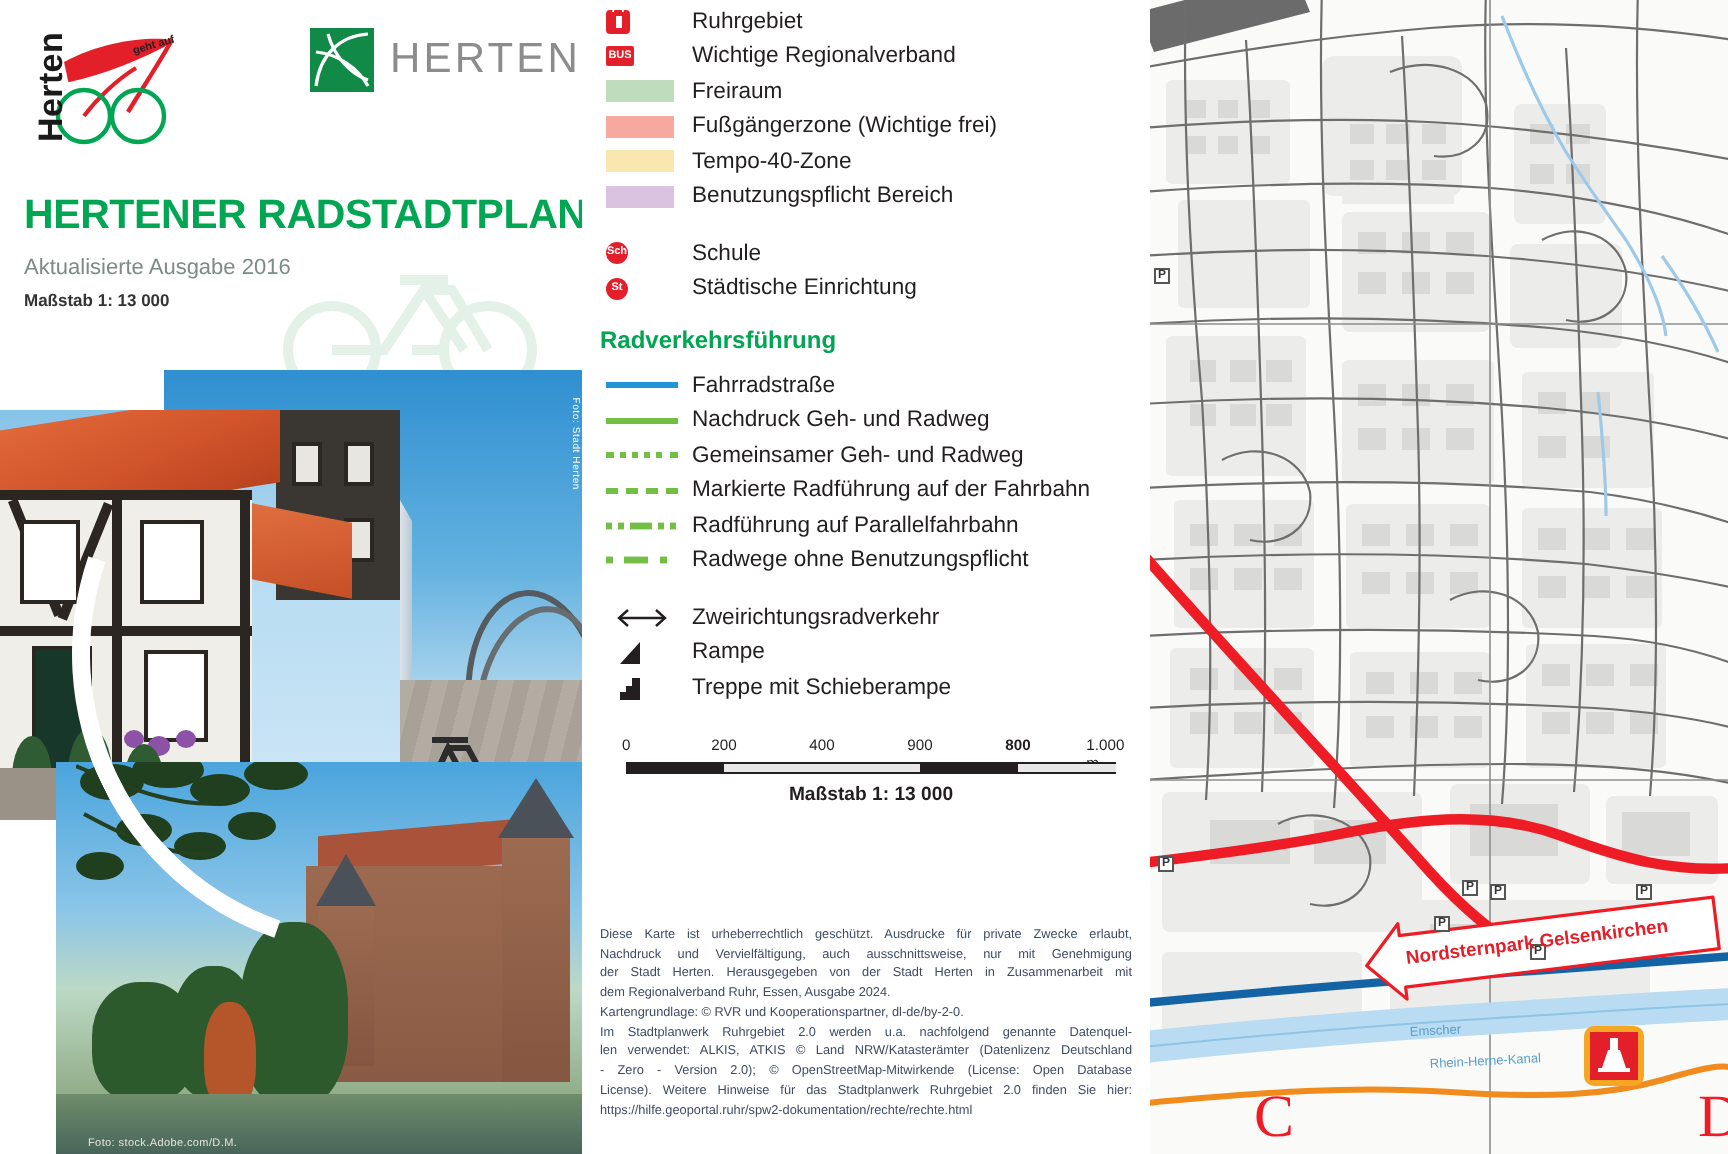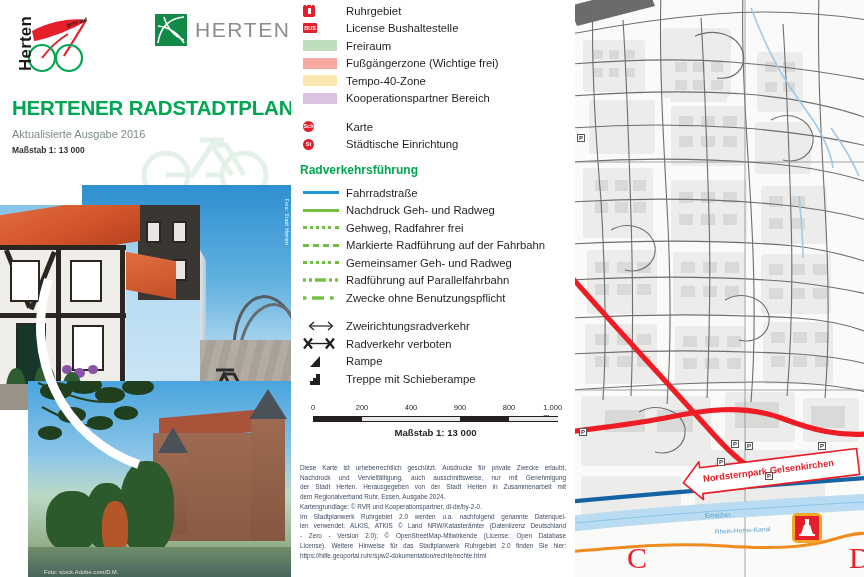--- a/index.html
+++ b/index.html
@@ -505,21 +505,21 @@
           <span style="position:absolute;left:4.5px;top:3px;width:3px;height:6px;background:#fff;"></span>
         </span>
       </span>
       <span class="leg-label">Ruhrgebiet</span>
     </div>
 
     <div class="leg-row">
       <span class="leg-sym">
         <span class="poi bus">BUS</span>
       </span>
-      <span class="leg-label">License Bushaltestelle</span>
+      <span class="leg-label">Wichtige Regionalverband</span>
     </div>
 
     <div class="leg-row">
       <span class="leg-sym">
           <span class="sw-box" style="background:#bfdcbc;"></span>
         </span>
       <span class="leg-label">Freiraum</span>
     </div>
 
     <div class="leg-row">
@@ -533,30 +533,30 @@
       <span class="leg-sym">
           <span class="sw-box" style="background:#fae7b0;"></span>
         </span>
       <span class="leg-label">Tempo-40-Zone</span>
     </div>
 
     <div class="leg-row">
       <span class="leg-sym">
           <span class="sw-box" style="background:#d9c3e0;"></span>
         </span>
-      <span class="leg-label">Kooperationspartner Bereich</span>
+      <span class="leg-label">Benutzungspflicht Bereich</span>
     </div>
 
     <div style="height:11px"></div>
 
     <div class="leg-row">
       <span class="leg-sym">
           <span class="poi circ">Sch</span>
         </span>
-      <span class="leg-label">Karte</span>
+      <span class="leg-label">Schule</span>
     </div>
 
     <div class="leg-row">
       <span class="leg-sym">
           <span class="poi circ">St</span>
         </span>
       <span class="leg-label">Städtische Einrichtung</span>
     </div>
 
     <div id="legend-title">Radverkehrsführung</div>
@@ -570,33 +570,27 @@
     <div class="leg-row">
       <span class="leg-sym">
           <span class="line-sym ls-solid-green"></span>
         </span>
       <span class="leg-label">Nachdruck Geh- und Radweg</span>
     </div>
     <div class="leg-row">
       <span class="leg-sym">
           <span class="line-sym ls-dotted"></span>
         </span>
-      <span class="leg-label">Gehweg, Radfahrer frei</span>
+      <span class="leg-label">Gemeinsamer Geh- und Radweg</span>
     </div>
     <div class="leg-row">
       <span class="leg-sym">
           <span class="line-sym ls-dashed"></span>
         </span>
       <span class="leg-label">Markierte Radführung auf der Fahrbahn</span>
-    </div>
-    <div class="leg-row">
-      <span class="leg-sym">
-          <span class="line-sym ls-dotted"></span>
-        </span>
-      <span class="leg-label">Gemeinsamer Geh- und Radweg</span>
     </div>
     <div class="leg-row">
       <span class="leg-sym">
         <svg width="36" height="6" viewBox="0 0 36 6">
             <g stroke="#72bf44" stroke-width="3.4" stroke-linecap="butt">
           <line x1="0" y1="3" x2="3" y2="3"></line>
               <line x1="6" y1="3" x2="9" y2="3"></line>
           <line x1="12" y1="3" x2="23" y2="3"></line>
           <line x1="26" y1="3" x2="29" y2="3"></line>
               <line x1="32" y1="3" x2="35" y2="3"></line>
@@ -608,56 +602,38 @@
     <div class="leg-row">
       <span class="leg-sym">
         <svg width="36" height="6" viewBox="0 0 36 6">
             <g stroke="#72bf44" stroke-width="3.4" stroke-linecap="butt">
           <line x1="0" y1="3" x2="3.5" y2="3"></line>
           <line x1="9" y1="3" x2="21" y2="3"></line>
           <line x1="27" y1="3" x2="30.5" y2="3"></line>
         </g>
           </svg>
       </span>
-      <span class="leg-label">Zwecke ohne Benutzungspflicht</span>
+      <span class="leg-label">Radwege ohne Benutzungspflicht</span>
     </div>
 
     <div style="height:11px"></div>
 
     <div class="leg-row">
       <span class="leg-sym">
         <svg width="36" height="12" viewBox="0 0 36 12">
             <g stroke="#231f20" stroke-width="1.2" fill="none">
           <line x1="7" y1="6" x2="29" y2="6"></line>
           <polyline points="11,2 6.5,6 11,10"></polyline>
           <polyline points="25,2 29.5,6 25,10"></polyline>
         </g>
           </svg>
       </span>
       <span class="leg-label">Zweirichtungsradverkehr</span>
     </div>
 
-    <div class="leg-row">
-      <span class="leg-sym">
-        <svg width="40" height="13" viewBox="0 0 40 13" style="margin-left:-3px;">
-            <g stroke="#231f20" fill="none">
-          <line x1="8" y1="6.5" x2="30" y2="6.5" stroke-width="1.4"></line>
-          <polyline points="12,2.5 7.5,6.5 12,10.5" stroke-width="1.4"></polyline>
-          <polyline points="26,2.5 30.5,6.5 26,10.5" stroke-width="1.4"></polyline>
-          <g stroke-width="2.2">
-            <line x1="4" y1="1.5" x2="12" y2="11.5"></line>
-                <line x1="12" y1="1.5" x2="4" y2="11.5"></line>
-            <line x1="26" y1="1.5" x2="34" y2="11.5"></line>
-                <line x1="34" y1="1.5" x2="26" y2="11.5"></line>
-          </g>
-        </g>
-          </svg>
-      </span>
-      <span class="leg-label">Radverkehr verboten</span>
-    </div>
 
     <div class="leg-row">
       <span class="leg-sym">
         <svg width="36" height="14" viewBox="0 0 36 14">
             <polygon points="7,13 17,13 17,2" fill="#231f20"></polygon>
           </svg>
       </span>
       <span class="leg-label">Rampe</span>
     </div>
 
@@ -669,21 +645,21 @@
       </span>
       <span class="leg-label">Treppe mit Schieberampe</span>
     </div>
 
     <div id="scalebar-wrap">
       <div id="scale-nums">
         <span style="left:0%;transform:translateX(-2px);">0</span>
         <span style="left:20%;text-align:center;">200</span>
         <span style="left:40%;">400</span>
         <span style="left:60%;">900</span>
-        <span style="left:80%;">800</span>
+        <span style="left:80%;font-weight:bold;">800</span>
         <span style="left:100%;transform:translateX(-78%);">1.000 m</span>
       </div>
       <div id="scale-bar">
         <div class="seg dark"></div>
         <div class="seg light"></div>
         <div class="seg light"></div>
         <div class="seg dark"></div>
         <div class="seg light"></div>
       </div>
       <div id="scale-caption">Maßstab  1: 13 000</div>

